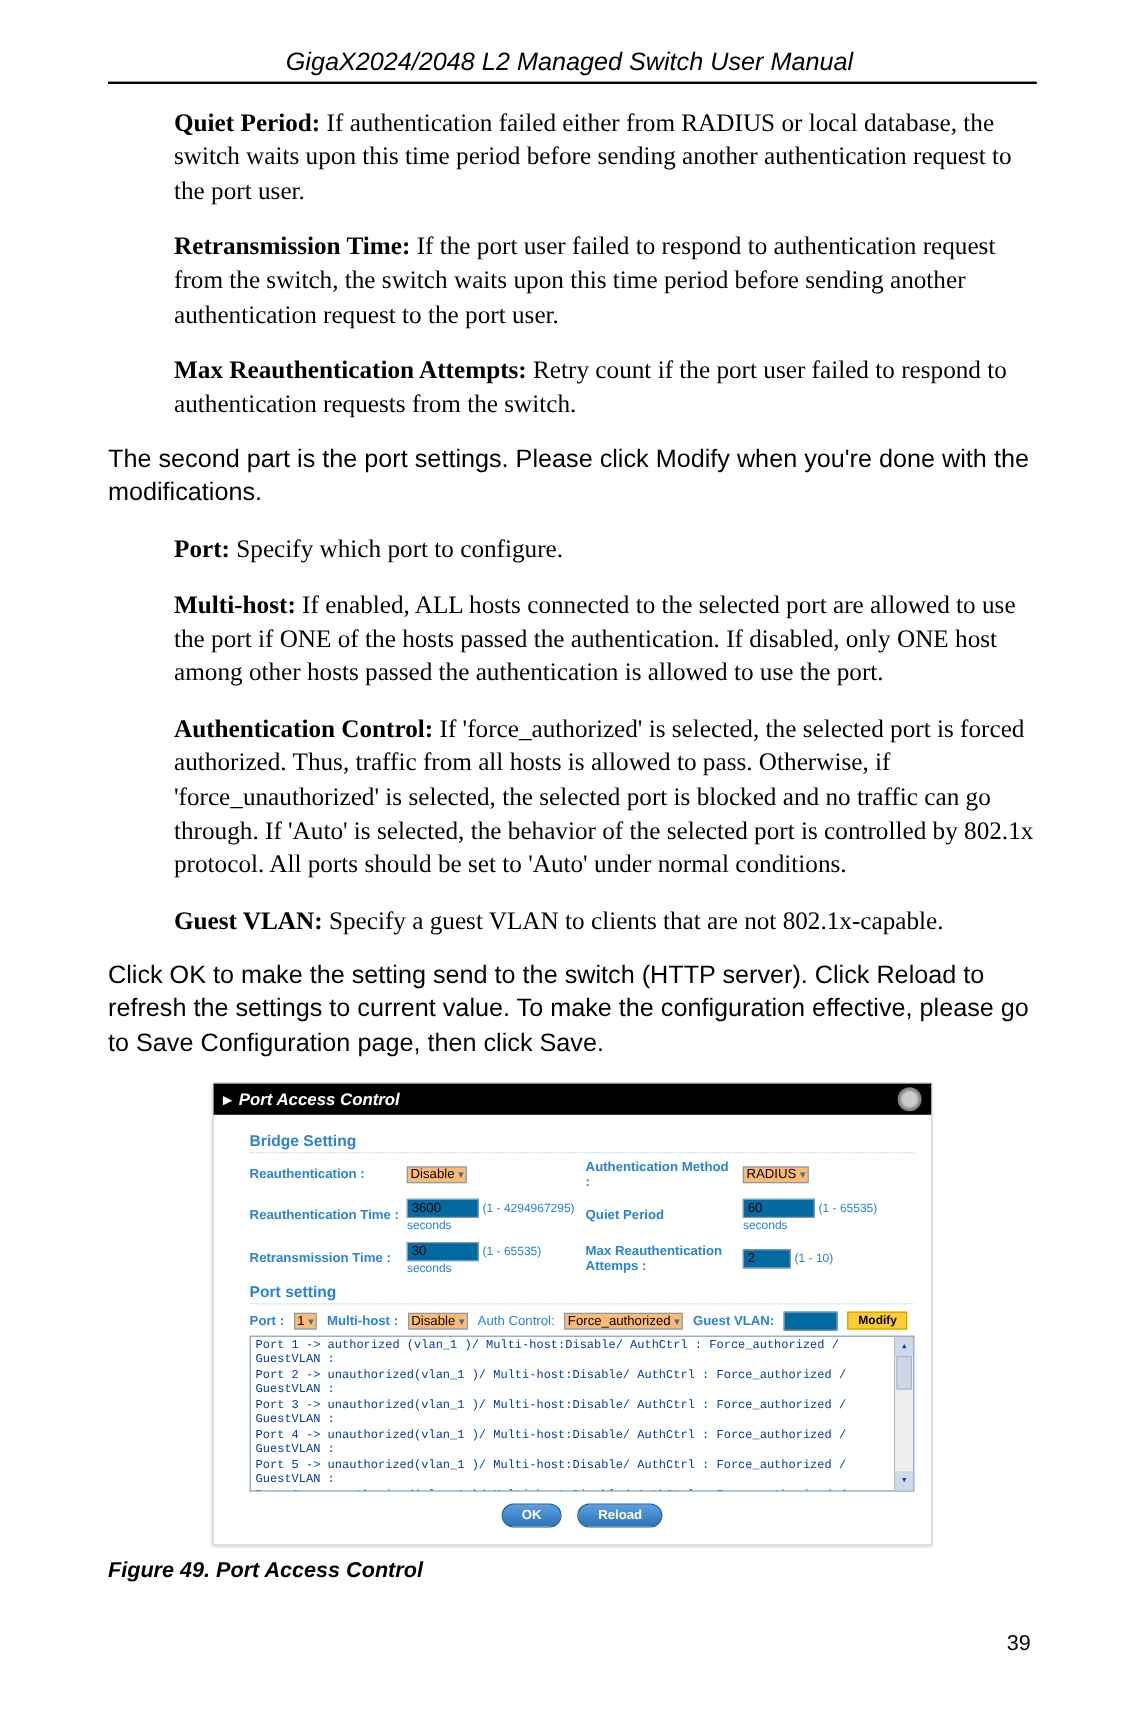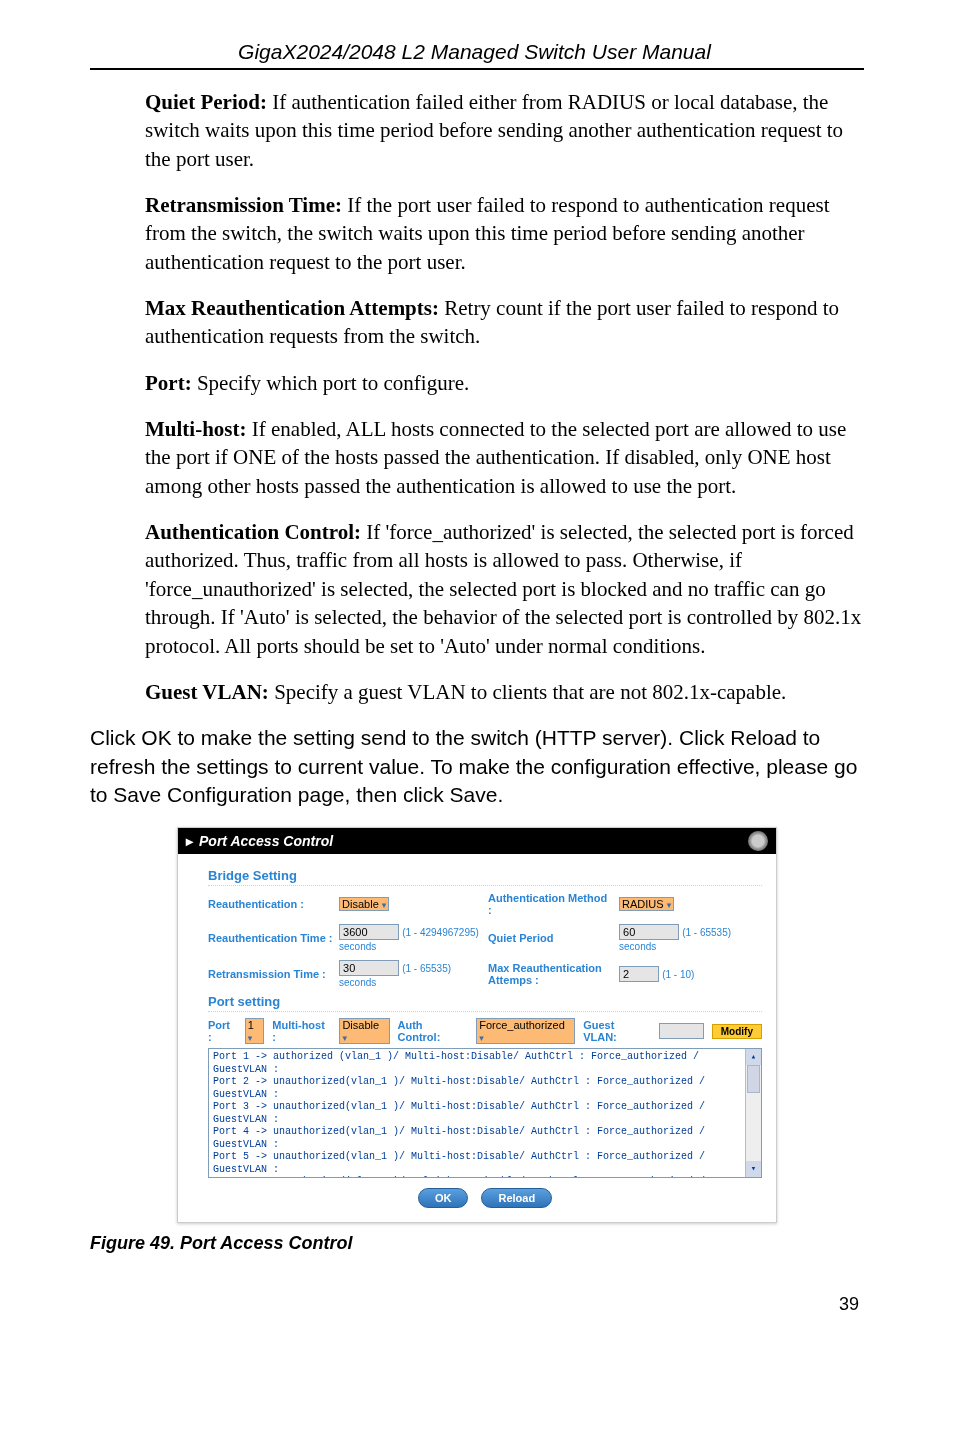--- a/index.html
+++ b/index.html
@@ -46,21 +46,21 @@
     .grid {
       display:grid;
       grid-template-columns: 1.4fr 1.6fr 1.4fr 1.6fr;
       gap:8px 6px;
       align-items:center;
       color:#2a84d4;
       font-size:11px;
       font-weight:bold;
     }
     .grid .val { color:#000; font-weight:normal; }
-    .inp { border:1px solid #7f9db9; padding:1px 3px; font-size:11px; background:#e5e5e5; color:#000; width:60px;}
+    .inp { border:1px solid #7f9db9; padding:1px 3px; font-size:11px; background:#0369a1; color:#000; width:60px;}
     .sel { border:1px solid #7f9db9; font-size:11px; background:#fdba74; color:#000; padding:0 2px; display:inline-block;}
     .arrow { font-size:9px; color:#3a6ea5; }
     .hint { color:#2a84d4; font-size:10px; font-weight:normal;}
     .portsetting-row { display:flex; gap:8px; align-items:center; margin:4px 0 4px 0; font-size:11px;}
     .btn-modify { background:#ffcc33; border:1px solid #d4a000; color:#000; font-size:10px; padding:1px 8px; font-weight:bold;}
     .listbox {
       border:1px solid #7f9db9;
       font-family: "Courier New", monospace;
       font-size:10px; line-height:1.25;
       background:#fff; padding:2px 4px;
@@ -95,20 +95,21 @@
 <div class="page">
   <div class="doctitle">GigaX2024/2048 L2 Managed Switch User Manual</div>
   <hr class="docline">
 
   <p class="block indent"><span class="label">Quiet Period:</span><span> If authentication failed either from RADIUS or local database, the switch waits upon this time period before sending another authentication request to the port user.</span></p>
 
   <p class="block indent"><span class="label">Retransmission Time:</span><span> If the port user failed to respond to authentication request from the switch, the switch waits upon this time period before sending another authentication request to the port user.</span></p>
 
   <p class="block indent"><span class="label">Max Reauthentication Attempts:</span><span> Retry count if the port user failed to respond to authentication requests from the switch.</span></p>
 
+  <p class="noindent"><span>The second part is the port settings. Please click </span><span class="label">Modify</span><span> when you're done with the modifications.</span></p>
 
   <p class="block indent"><span class="label">Port:</span><span> Specify which port to configure.</span></p>
 
   <p class="block indent"><span class="label">Multi-host:</span><span> If enabled, ALL hosts connected to the selected port are allowed to use the port if ONE of the hosts passed the authentication. If disabled, only ONE host among other hosts passed the authentication is allowed to use the port.</span></p>
 
   <p class="block indent"><span class="label">Authentication Control:</span><span> If 'force_authorized' is selected, the selected port is forced authorized. Thus, traffic from all hosts is allowed to pass. Otherwise, if 'force_unauthorized' is selected, the selected port is blocked and no traffic can go through. If 'Auto' is selected, the behavior of the selected port is controlled by 802.1x protocol. All ports should be set to 'Auto' under normal conditions.</span></p>
 
   <p class="block indent"><span class="label">Guest VLAN:</span><span> Specify a guest VLAN to clients that are not 802.1x-capable.</span></p>
 
   <p class="noindent"><span>Click </span><span class="label">OK</span><span> to make the setting send to the switch (HTTP server). Click </span><span class="label">Reload</span><span> to refresh the settings to current value. To make the configuration effective, please go to </span><span class="label">Save Configuration</span><span> page, then click </span><span class="label">Save</span><span>.</span></p>
@@ -140,21 +141,21 @@
           <div>Max Reauthentication Attemps :</div>
           <div class="val"><input class="inp" style="width: 40px;" value="2"> <span class="hint">(1 - 10)</span></div>
         </div>
 
         <div class="section">Port setting</div>
         <div class="portsetting-row">
           <span style="color:#2a84d4;font-weight:bold;">Port :</span>
           <span class="sel"><span>1</span> <span class="arrow">▾</span></span>
           <span style="color:#2a84d4;font-weight:bold;">Multi-host :</span>
           <span class="sel"><span>Disable</span> <span class="arrow">▾</span></span>
-          <span style="color:#2a84d4;font-weight:bold;">Auth Control:</span>
+          <span style="color:#2a84d4;font-weight:normal;">Auth Control:</span>
           <span class="sel"><span>Force_authorized</span> <span class="arrow">▾</span></span>
           <span style="color:#2a84d4;font-weight:bold;">Guest VLAN:</span>
           <input class="inp" style="width: 45px;" value="">
           <span class="btn-modify">Modify</span>
         </div>
 
         <div class="listbox">
           <div id="rows">
               <div>Port  1 -&gt; authorized  (vlan_1    )/ Multi-host:Disable/ AuthCtrl : Force_authorized  / GuestVLAN :</div>
               <div>Port  2 -&gt; unauthorized(vlan_1    )/ Multi-host:Disable/ AuthCtrl : Force_authorized  / GuestVLAN :</div>

